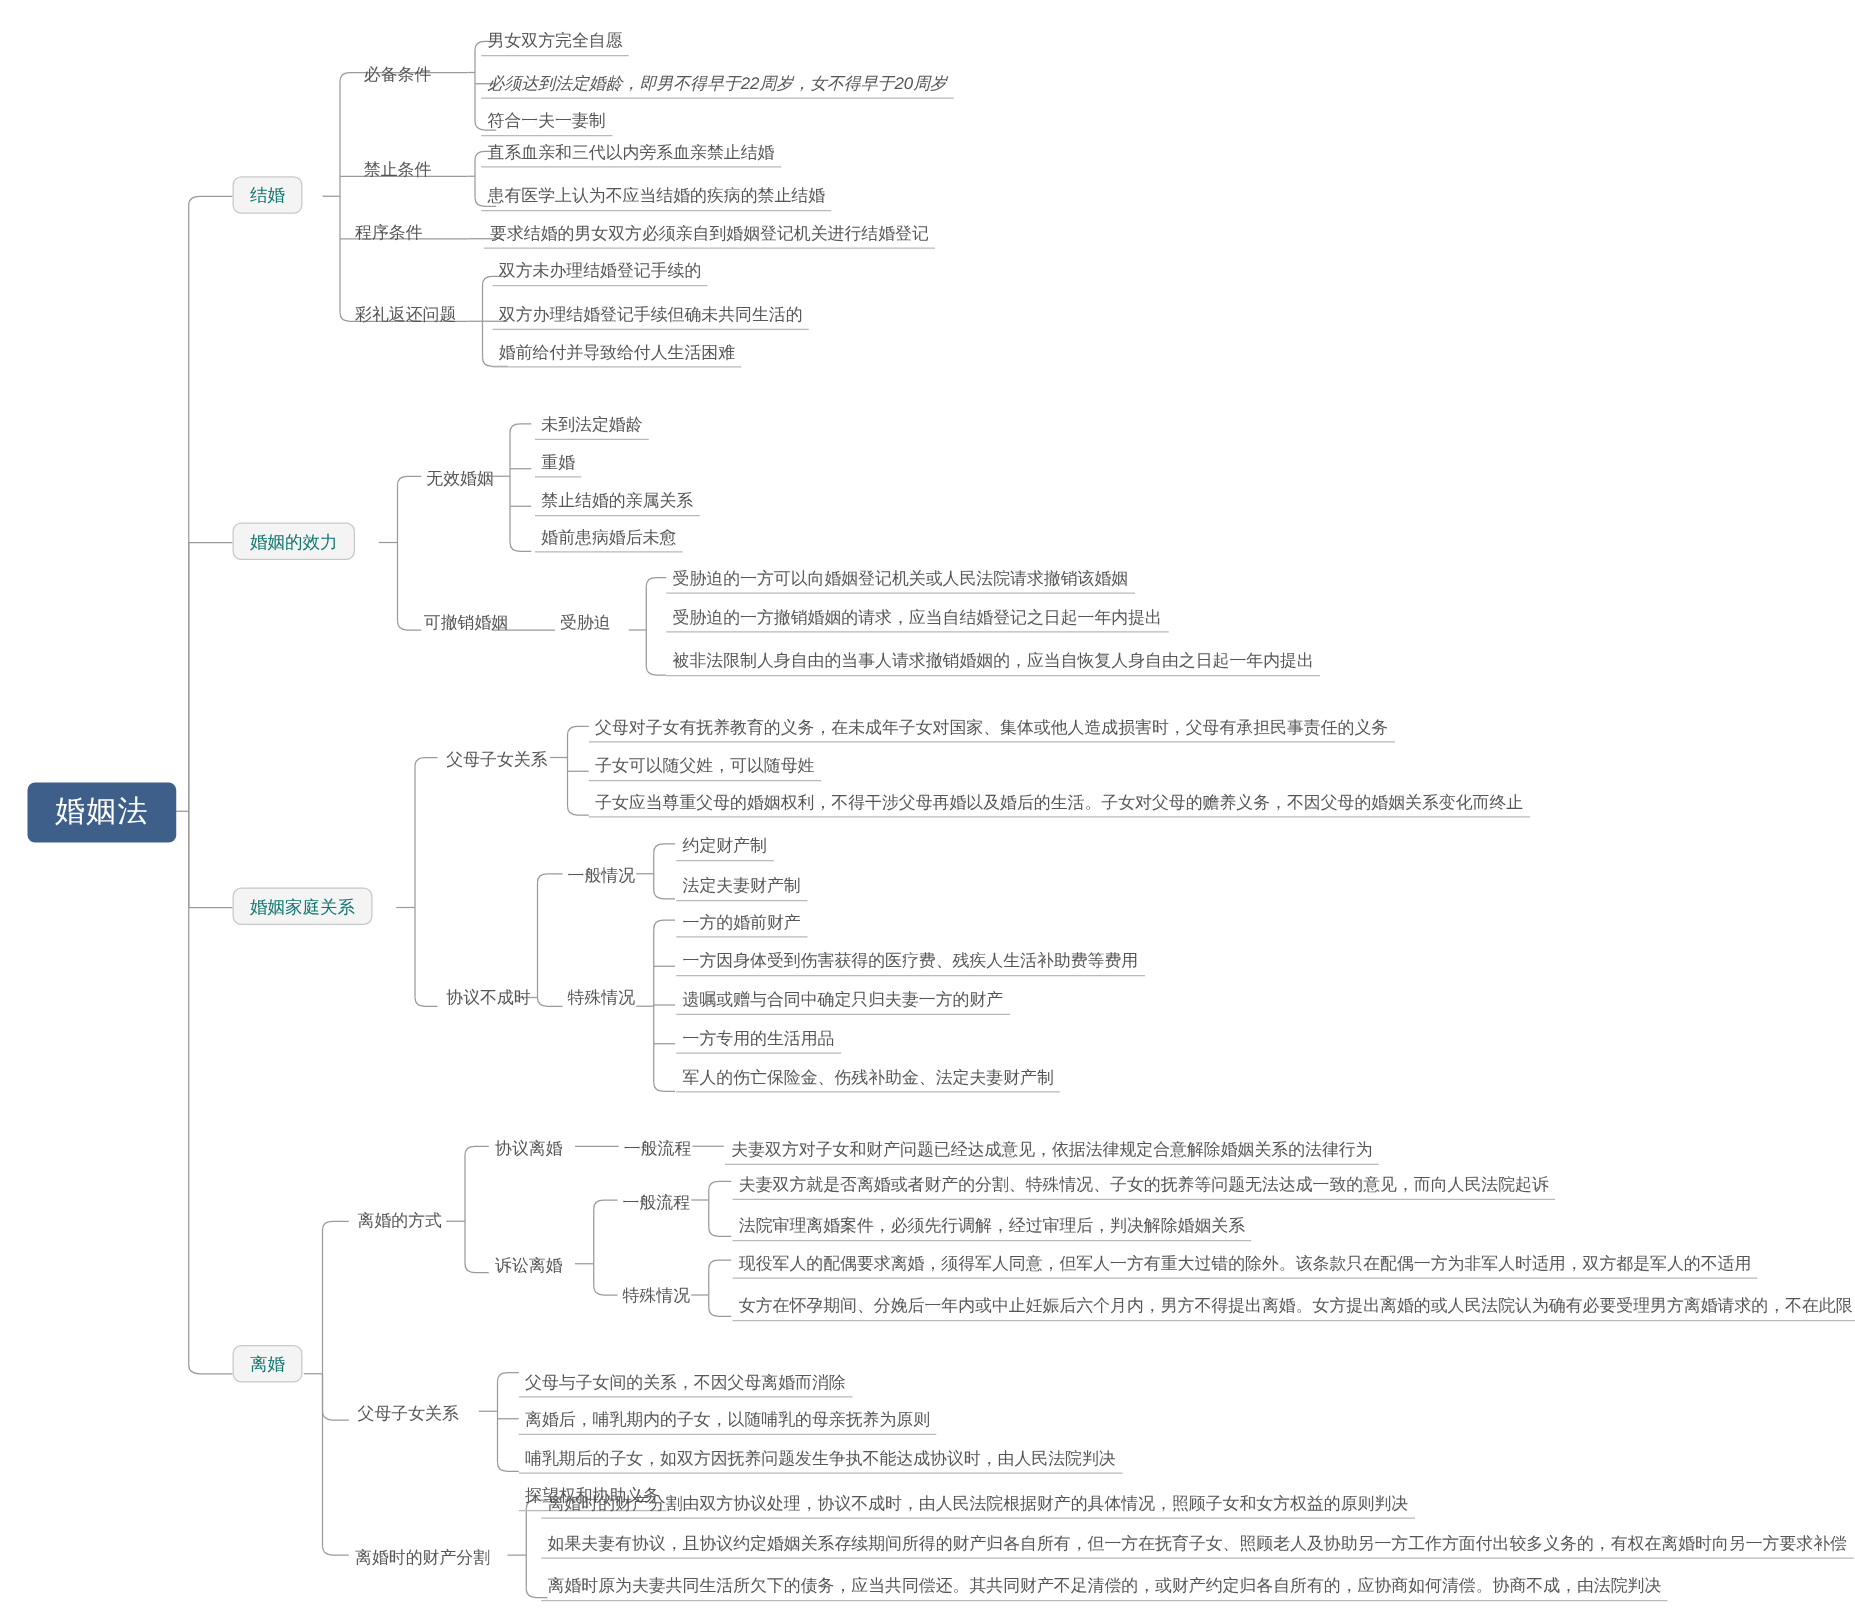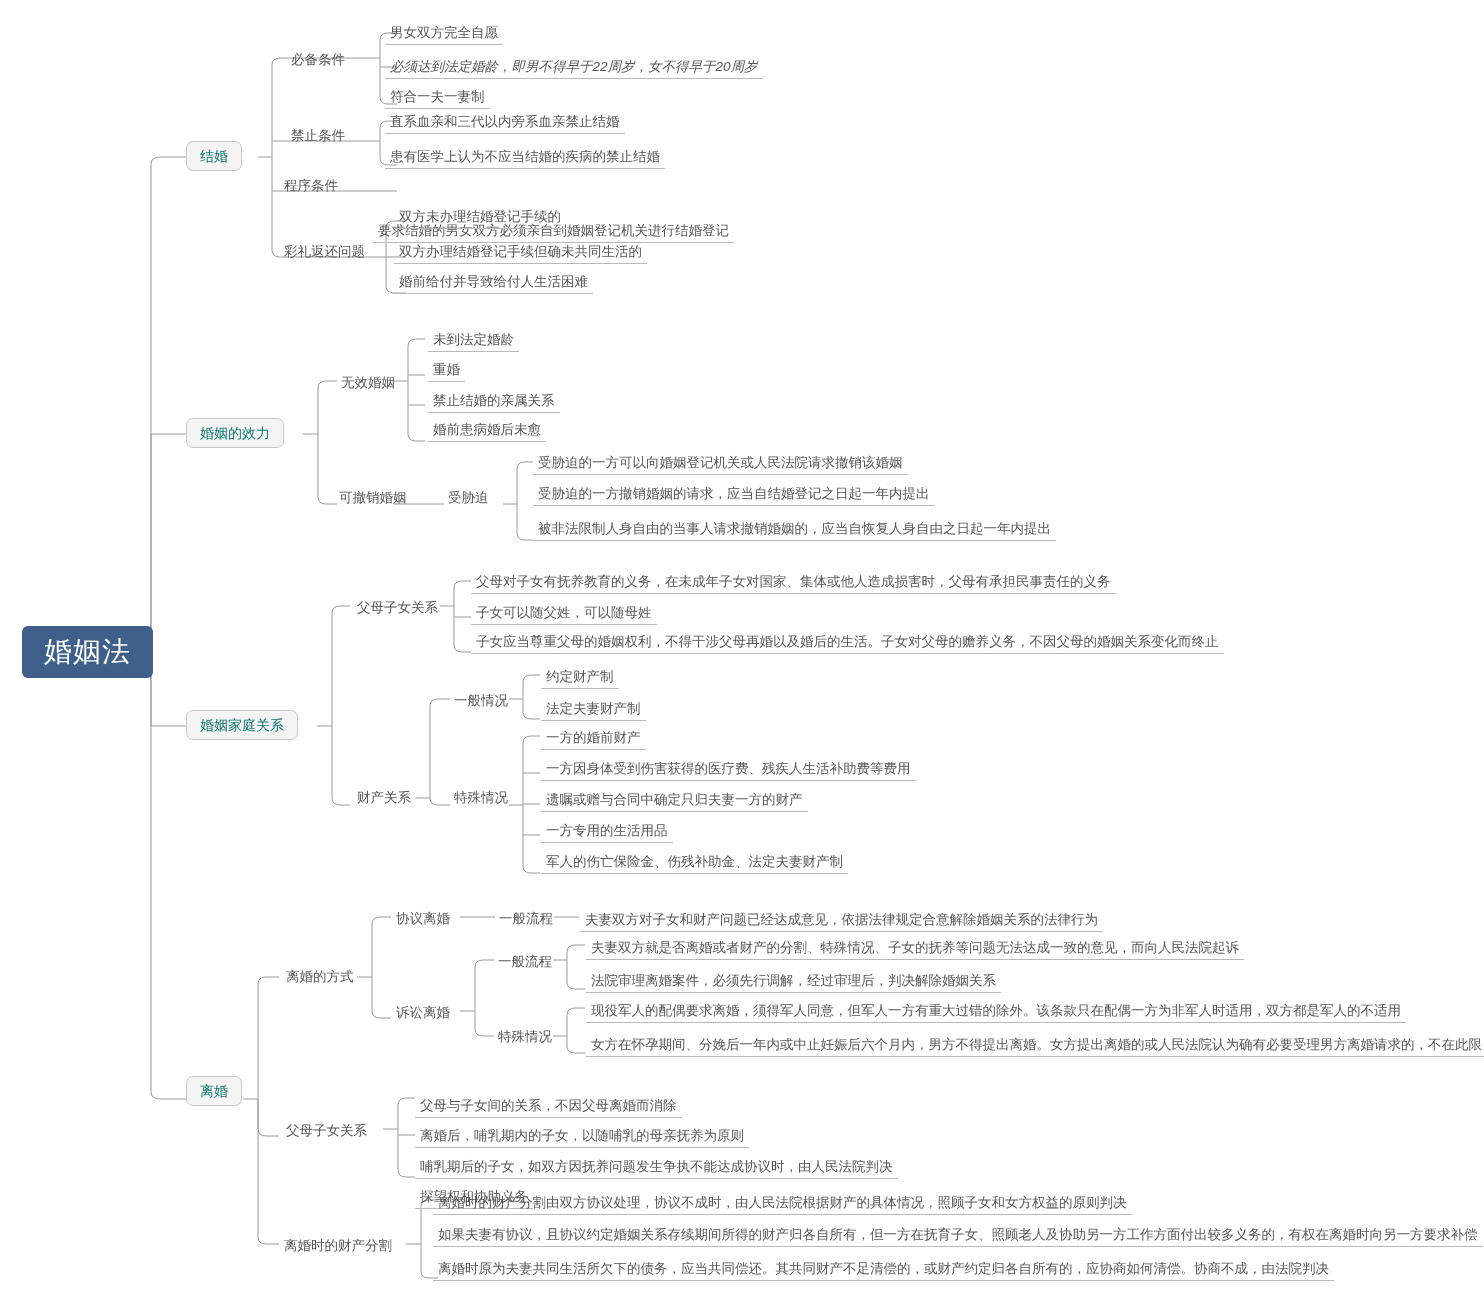--- a/index.html
+++ b/index.html
@@ -28,21 +28,21 @@
     font-size:13.5px;
     line-height:1;
     color:#4f4f4f;
   }
   
   .root{
     background:#3d5f8a;
     color:#ffffff;
     border-radius:6px;
     padding:12px 22px;
-    font-size:28px;
+    font-size:24px;
     letter-spacing:1px;
     box-shadow:none;
   }
   
   .lvl1{
     background:#f4f4f4;
     border:1px solid #c8c8c8;
     border-radius:7px;
     padding:7px 13px;
     font-size:14px;
@@ -210,21 +210,21 @@
   <div class="node lvl2" style="left:287px;top:51px;">必备条件</div>
   <div class="node leaf" style="left:385px;top:24px;">男女双方完全自愿</div>
   <div class="node leaf" style="left:385px;top:58px;font-style:italic;">必须达到法定婚龄，即男不得早于22周岁，女不得早于20周岁</div>
   <div class="node leaf" style="left:385px;top:88px;">符合一夫一妻制</div>
 
   <div class="node lvl2" style="left:287px;top:127px;">禁止条件</div>
   <div class="node leaf" style="left:385px;top:113px;">直系血亲和三代以内旁系血亲禁止结婚</div>
   <div class="node leaf" style="left:385px;top:148px;">患有医学上认为不应当结婚的疾病的禁止结婚</div>
 
   <div class="node lvl2" style="left:280px;top:177px;">程序条件</div>
-  <div class="node leaf" style="left:373px;top:178px;margin-top:44px;">要求结婚的男女双方必须亲自到婚姻登记机关进行结婚登记</div>
+  <div class="node leaf" style="left:387px;top:178px;">要求结婚的男女双方必须亲自到婚姻登记机关进行结婚登记</div>
 
   <div class="node lvl2" style="left:280px;top:243px;">彩礼返还问题</div>
   <div class="node leaf" style="left:394px;top:208px;">双方未办理结婚登记手续的</div>
   <div class="node leaf" style="left:394px;top:243px;">双方办理结婚登记手续但确未共同生活的</div>
   <div class="node leaf" style="left:394px;top:273px;">婚前给付并导致给付人生活困难</div>
 
   <div class="node lvl1" style="left:186px;top:418px;">婚姻的效力</div>
 
   <div class="node lvl2" style="left:337px;top:374px;">无效婚姻</div>
   <div class="node leaf" style="left:428px;top:331px;">未到法定婚龄</div>
@@ -238,21 +238,21 @@
   <div class="node leaf" style="left:533px;top:520px;">被非法限制人身自由的当事人请求撤销婚姻的，应当自恢复人身自由之日起一年内提出</div>
   <div class="node leaf" style="left:533px;top:485px;">受胁迫的一方撤销婚姻的请求，应当自结婚登记之日起一年内提出</div>
 
   <div class="node lvl1" style="left:186px;top:710px;">婚姻家庭关系</div>
 
   <div class="node lvl2" style="left:353px;top:599px;">父母子女关系</div>
   <div class="node leaf" style="left:471px;top:573px;">父母对子女有抚养教育的义务，在未成年子女对国家、集体或他人造成损害时，父母有承担民事责任的义务</div>
   <div class="node leaf" style="left:471px;top:604px;">子女可以随父姓，可以随母姓</div>
   <div class="node leaf" style="left:471px;top:633px;">子女应当尊重父母的婚姻权利，不得干涉父母再婚以及婚后的生活。子女对父母的赡养义务，不因父母的婚姻关系变化而终止</div>
 
-  <div class="node lvl2" style="left:353px;top:789px;">财产关系</div>
+  <div class="node lvl2" style="left:353px;top:789px;">协议不成时</div>
 
   <div class="node lvl3" style="left:450px;top:692px;">一般情况</div>
   <div class="node leaf" style="left:541px;top:668px;">约定财产制</div>
   <div class="node leaf" style="left:541px;top:700px;">法定夫妻财产制</div>
 
   <div class="node lvl3" style="left:450px;top:789px;">特殊情况</div>
   <div class="node leaf" style="left:541px;top:729px;">一方的婚前财产</div>
   <div class="node leaf" style="left:541px;top:760px;">一方因身体受到伤害获得的医疗费、残疾人生活补助费等费用</div>
   <div class="node leaf" style="left:541px;top:791px;">遗嘱或赠与合同中确定只归夫妻一方的财产</div>
   <div class="node leaf" style="left:541px;top:822px;">一方专用的生活用品</div>

